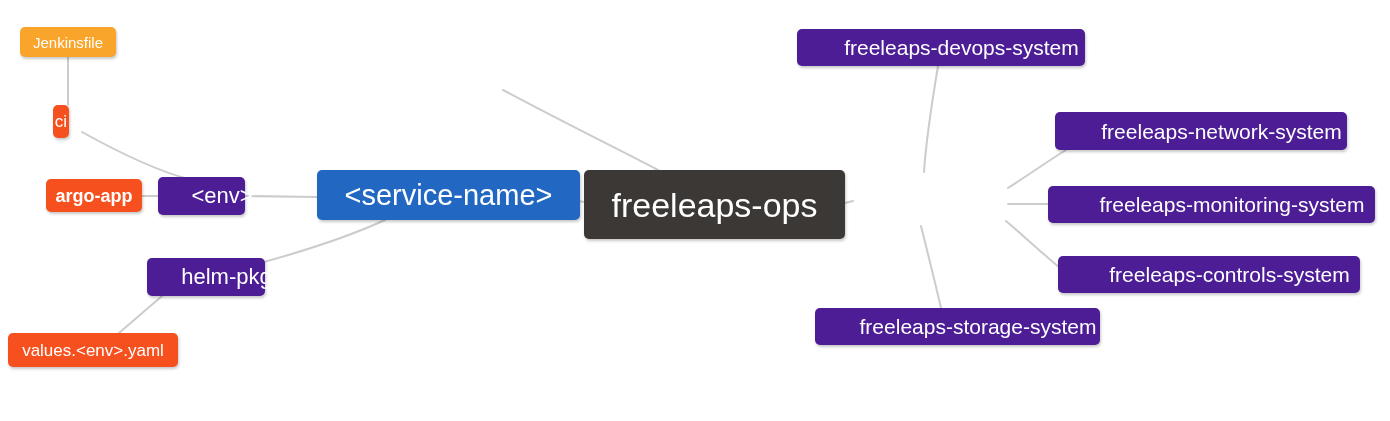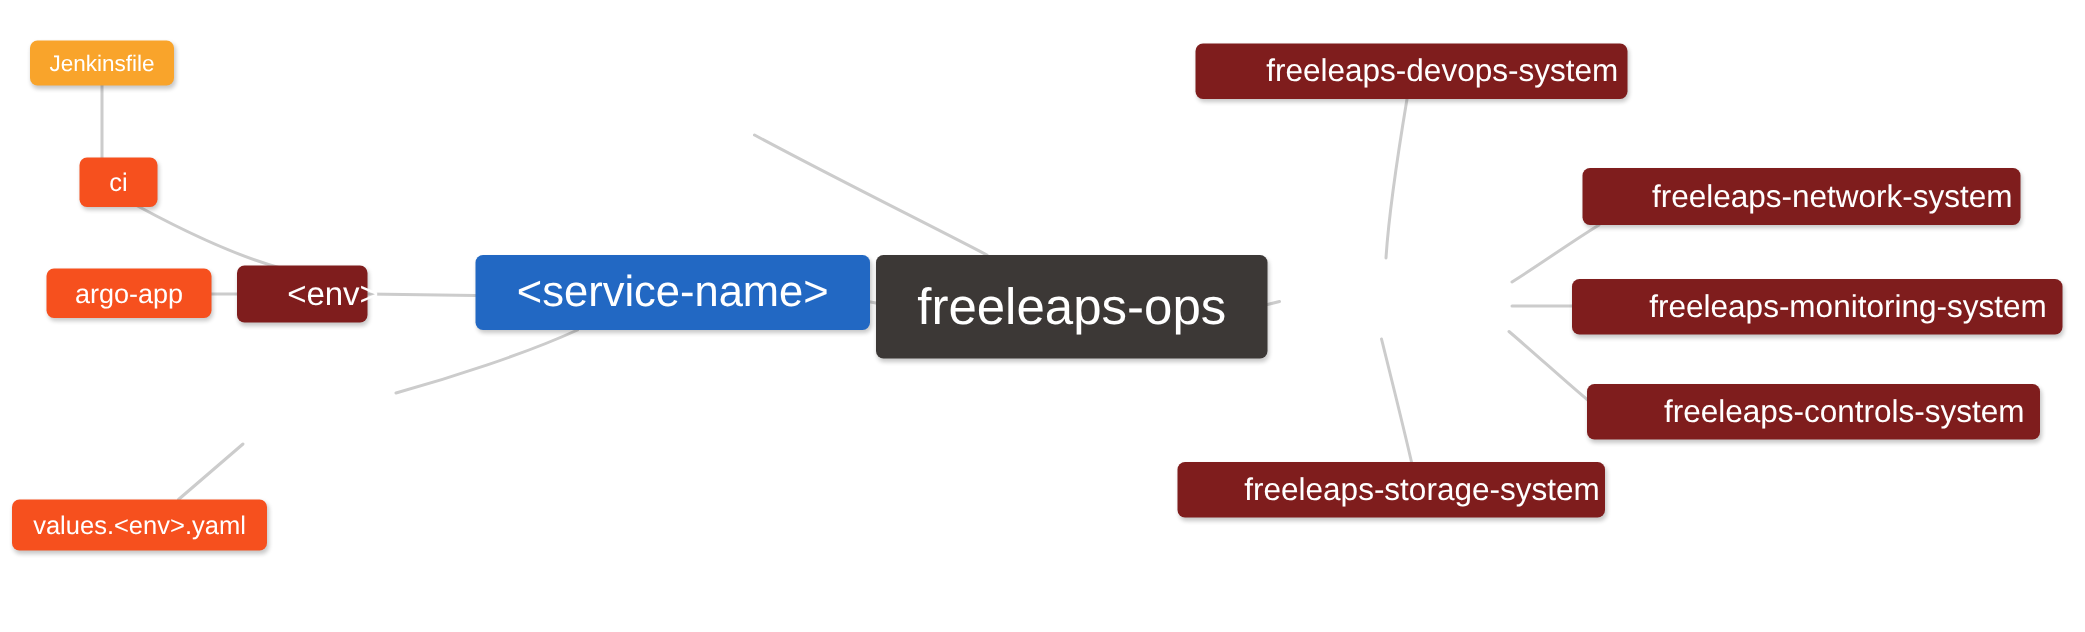--- a/index.html
+++ b/index.html
@@ -30,39 +30,39 @@
     justify-content: center;
     color: #ffffff;
     border-radius: 5px;
     box-shadow: 1px 2px 3px rgba(0,0,0,0.22);
     white-space: nowrap;
     cursor: pointer;
     line-height: 1;
   }
   .bg-orange { background: #f9a42b; }
   .bg-red    { background: #f6501e; }
-  .bg-green  { background: #7f1d1d; padding-left: 41px; }
+  .bg-green  { background: #4c1d95; padding-left: 41px; }
   .bg-blue   { background: #2268c3; }
   .bg-dark   { background: #3c3836; }
 
   #n-jenkinsfile { left: 20px;  top: 27px;  width: 96px;  height: 30px; font-size: 15px; }
-  #n-ci          { left: 53px;  top: 105px; width: 52px;  height: 33px; font-size: 17px; }
-  #n-argo-app    { left: 31px;  top: 179px; width: 110px;  height: 33px; font-size: 18px; }
+  #n-ci          { left: 53px;  top: 105px; width: 16px;  height: 33px; font-size: 17px; }
+  #n-argo-app    { left: 46px;  top: 179px; width: 96px;  height: 33px; font-size: 18px; font-weight: bold; }
   #n-env         { left: 158px; top: 177px; width: 87px;  height: 38px; font-size: 22px; }
   #n-fcp         { left: 314px; top: 40px;  width: 277px; height: 50px; font-size: 29px; }
   #n-service     { left: 317px; top: 170px; width: 263px; height: 50px; font-size: 29px; }
   #n-ops         { left: 584px; top: 170px; width: 261px; height: 69px; font-size: 34px; }
   #n-manifests   { left: 851px; top: 172px; width: 157px; height: 54px; font-size: 28px; }
   #n-helm        { left: 147px; top: 258px; width: 118px; height: 38px; font-size: 22px; }
   #n-values      { left: 8px;   top: 333px; width: 170px; height: 34px; font-size: 17px; }
   #n-devops      { left: 797px; top: 29px;  width: 288px; height: 37px; font-size: 21px; }
   #n-network     { left: 1055px; top: 112px; width: 292px; height: 38px; font-size: 21px; }
   #n-monitoring  { left: 1048px; top: 186px; width: 327px; height: 37px; font-size: 21px; }
   #n-controls    { left: 1058px; top: 256px; width: 302px; height: 37px; font-size: 21px; }
-  #n-storage     { left: 785px;  top: 308px; width: 285px; height: 37px; font-size: 21px; }
+  #n-storage     { left: 815px;  top: 308px; width: 285px; height: 37px; font-size: 21px; }
 </style>
 </head>
 <body>
 
 <div class="canvas">
 
   <svg class="edges" viewBox="0 0 1390 421" xmlns="http://www.w3.org/2000/svg">
     <path d="M68,57 C68,75 68,90 68,105"></path>
     <path d="M82,132 C118,152 155,170 188,179"></path>
     <path d="M121,196 L158,196"></path>
@@ -78,20 +78,21 @@
     <path d="M1006,221 C1026,238 1042,253 1060,268"></path>
     <path d="M921,226 C928,254 935,282 941,308"></path>
   </svg>
 
   <div class="node bg-orange" id="n-jenkinsfile">Jenkinsfile</div>
   <div class="node bg-red" id="n-ci">ci</div>
   <div class="node bg-red" id="n-argo-app">argo-app</div>
   <div class="node bg-green" id="n-env">&lt;env&gt;</div>
   <div class="node bg-blue" id="n-service">&lt;service-name&gt;</div>
   <div class="node bg-dark" id="n-ops">freeleaps-ops</div>
+  <div class="node bg-green" id="n-helm">helm-pkg</div>
   <div class="node bg-red" id="n-values">values.&lt;env&gt;.yaml</div>
   <div class="node bg-green" id="n-devops">freeleaps-devops-system</div>
   <div class="node bg-green" id="n-network">freeleaps-network-system</div>
   <div class="node bg-green" id="n-monitoring">freeleaps-monitoring-system</div>
   <div class="node bg-green" id="n-controls">freeleaps-controls-system</div>
   <div class="node bg-green" id="n-storage">freeleaps-storage-system</div>
 
 </div>
 
 </body></html>

